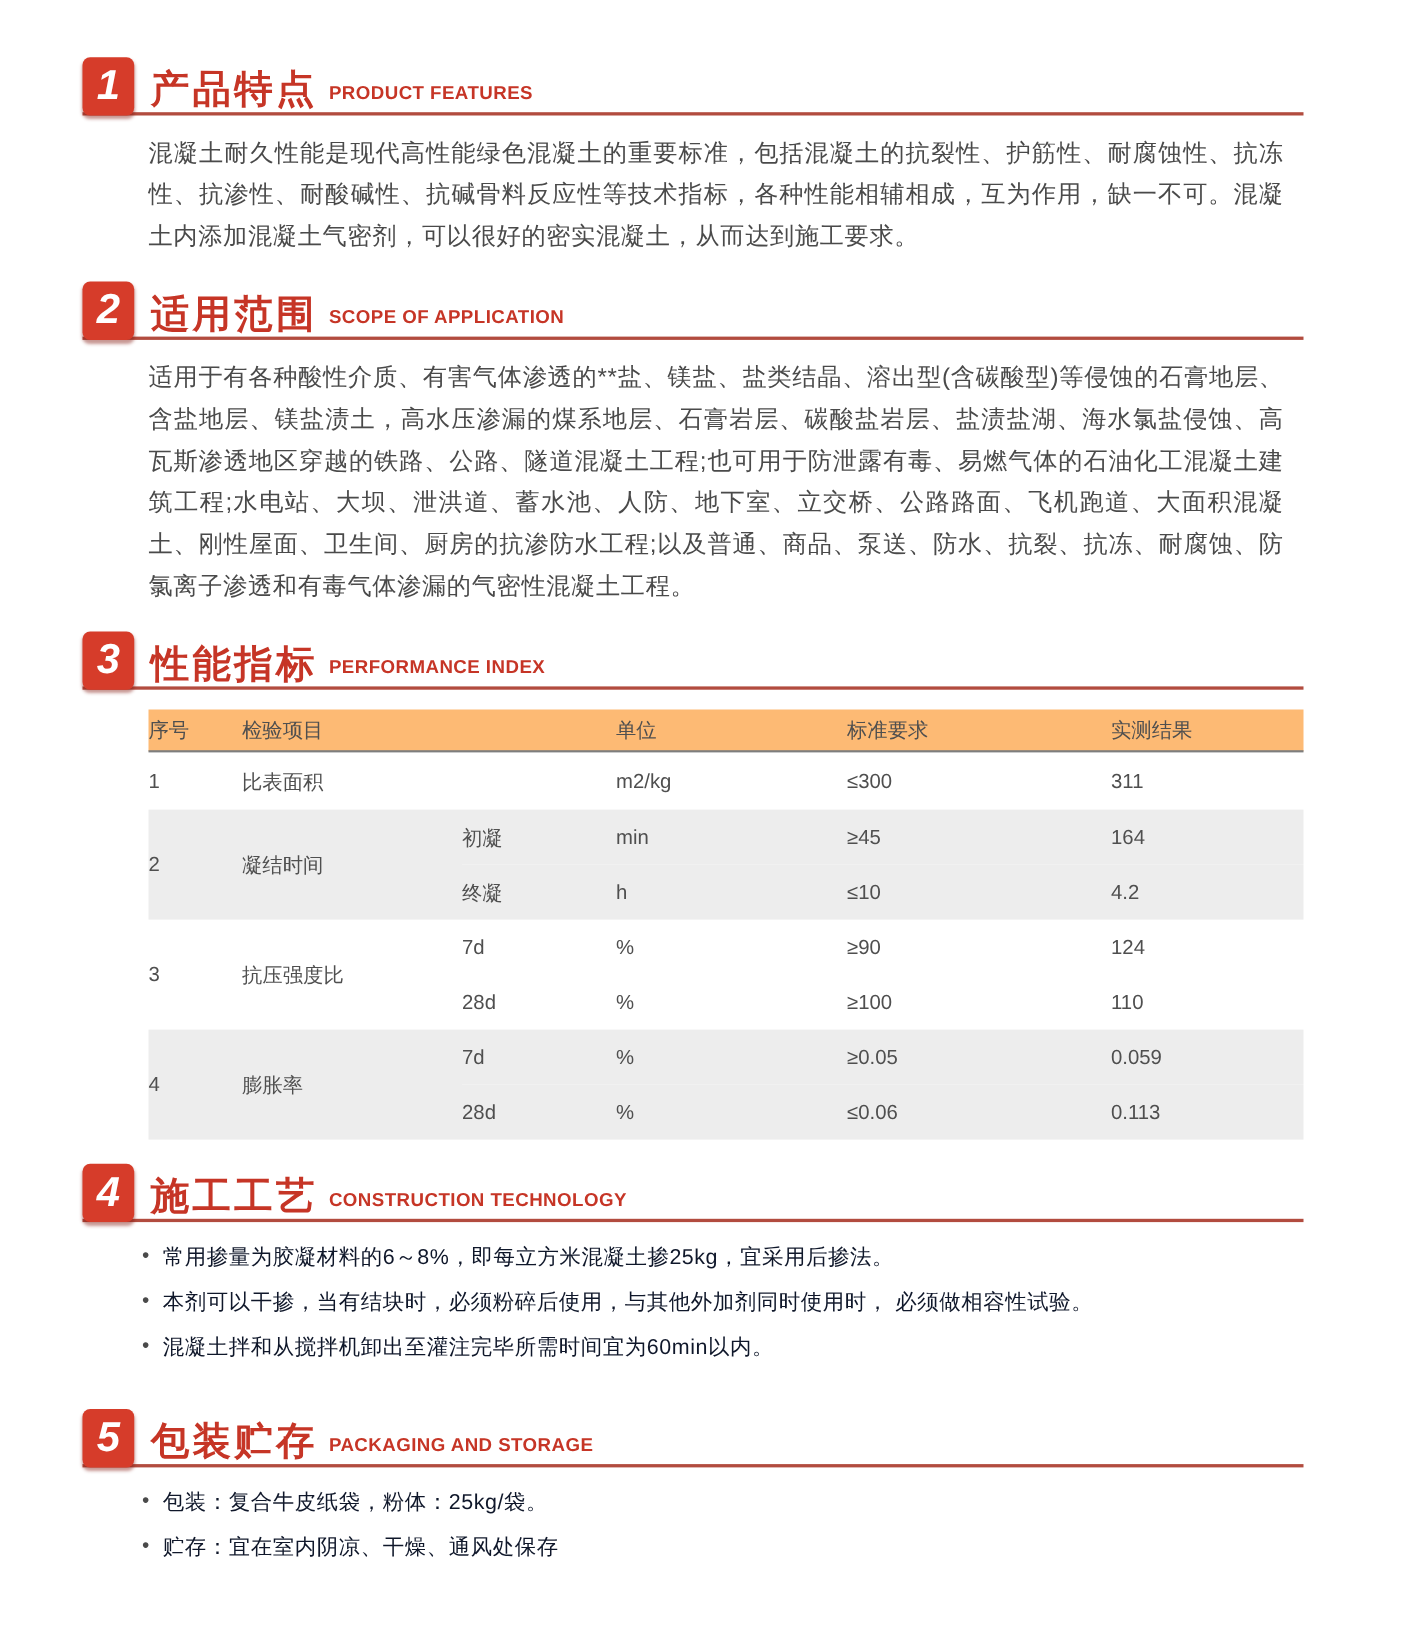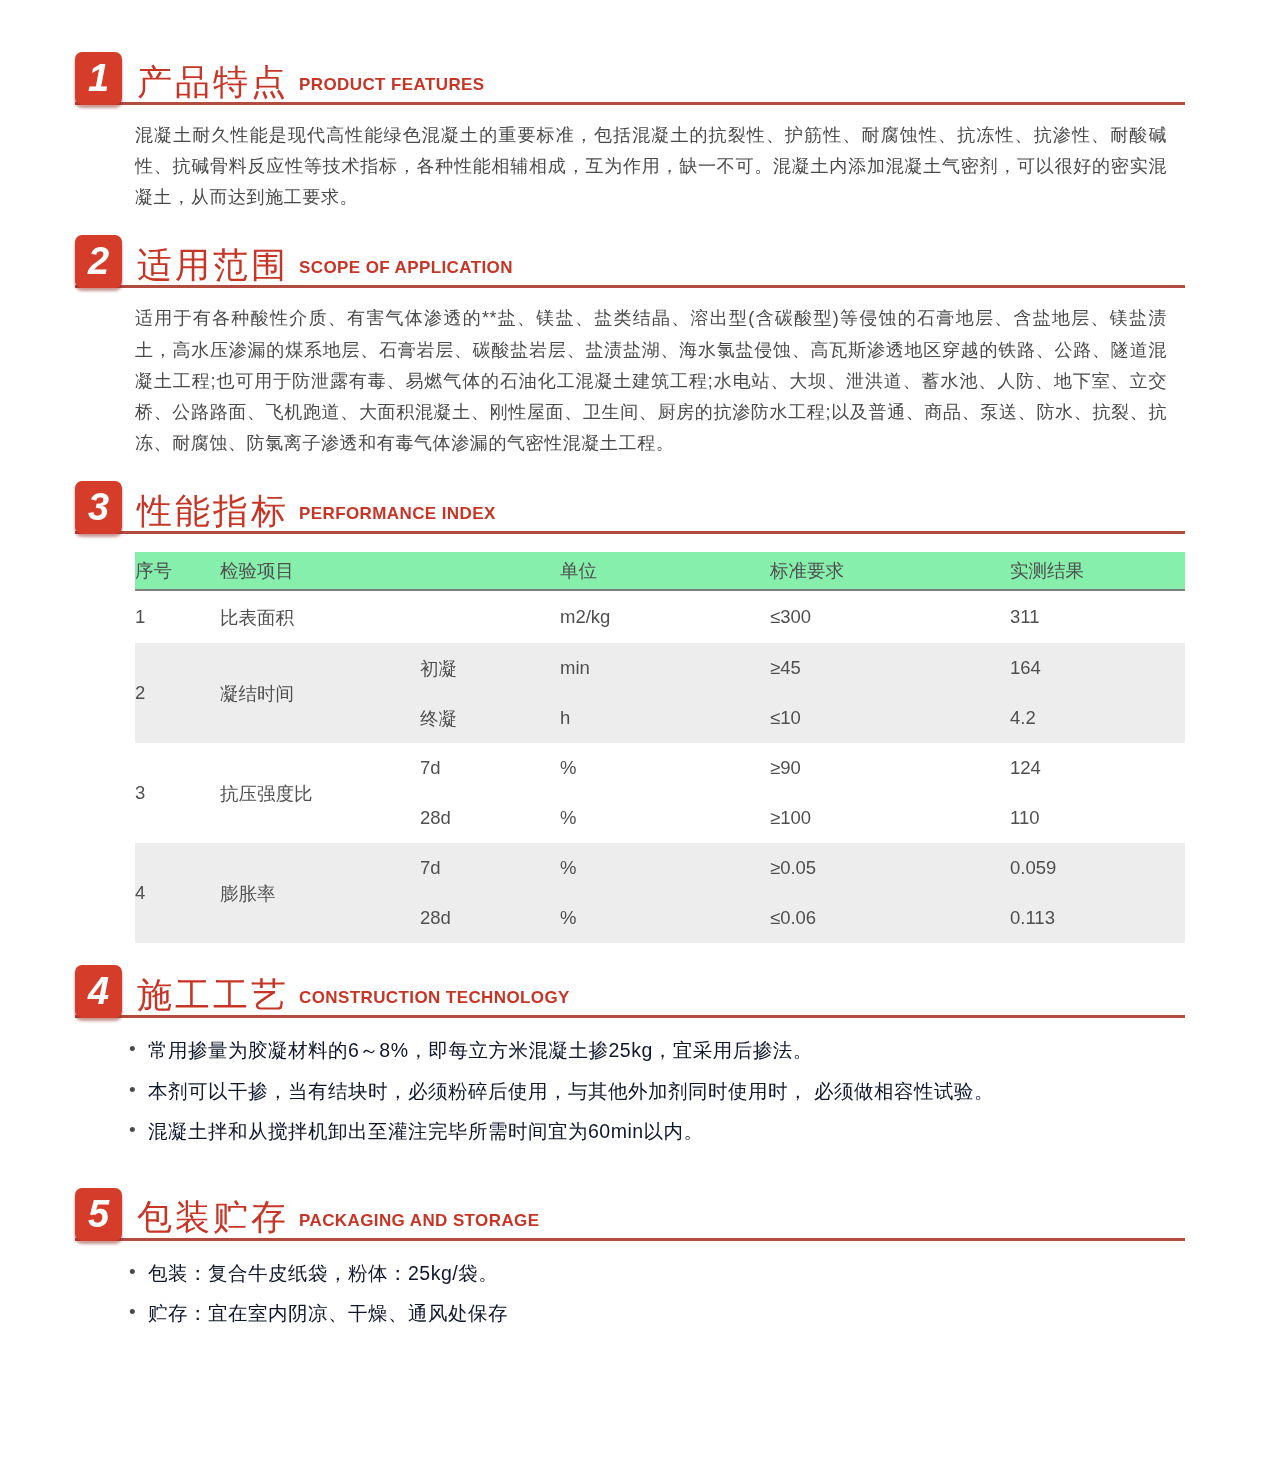--- a/index.html
+++ b/index.html
@@ -23,32 +23,32 @@
     width: 47px; height: 53px; flex: 0 0 47px;
     background: #d63c2a;
     border-radius: 7px;
     margin-bottom: -3px;
     display: flex; align-items: center; justify-content: center;
     color: #ffffff; font-size: 38px; font-weight: bold; font-style: italic;
     box-shadow: 0 3px 3px rgba(130, 25, 15, 0.45);
   }
   .zh-title {
     margin: 0 0 1px 15px;
-    color: #c63526; font-size: 35px; font-weight: normal;
+    color: #c63526; font-size: 35px; font-weight: bold;
     letter-spacing: 3px; line-height: 1.1;
   }
   .en-title {
     margin: 0 0 7px 10px;
     color: #c63526; font-size: 17px; font-weight: bold;
     letter-spacing: 0.4px;
   }
 
   .body-text {
     margin: 15px 18px 0 60px;
-    font-size: 18px; line-height: 1.73; letter-spacing: 0.6px;
+    font-size: 22px; line-height: 1.73; letter-spacing: 0.6px;
     color: #4a4a4a; text-align: justify;
   }
 
   .bullets { margin: 17px 10px 0 52px; padding: 0; list-style: none; }
   .bullets li {
     position: relative; padding-left: 21px; margin-bottom: 9px;
     font-size: 19.5px; line-height: 1.62; letter-spacing: 0.5px;
     color: #0f172a; text-align: justify;
   }
   .bullets li::before {
@@ -65,21 +65,21 @@
   .perf-table col.c-no { width: 85px; }
   .perf-table col.c-item { width: 200px; }
   .perf-table col.c-sub { width: 140px; }
   .perf-table col.c-unit { width: 210px; }
   .perf-table col.c-std { width: 240px; }
   .perf-table col.c-res { width: 175px; }
   .perf-table th, .perf-table td {
     font-weight: normal; text-align: left; vertical-align: middle;
     padding: 0;
   }
-  .perf-table thead tr { background: #86efac; height: 38px; }
+  .perf-table thead tr { background: #fdba74; height: 38px; }
   .perf-table thead tr th { border-bottom: 2px solid #7e7e7e; }
   .pad-item { padding-left: 28px; }
   .pad-sub  { padding-left: 28px; }
   .pad-unit { padding-left: 35px; }
   .pad-std  { padding-left: 40px; }
   .pad-res  { padding-left: 30px; }
   .cell-no { text-align: center; }
   .row-single td { height: 52px; }
   .row-sub td { height: 50px; }
   .grp-gray { background: #ededed; }

